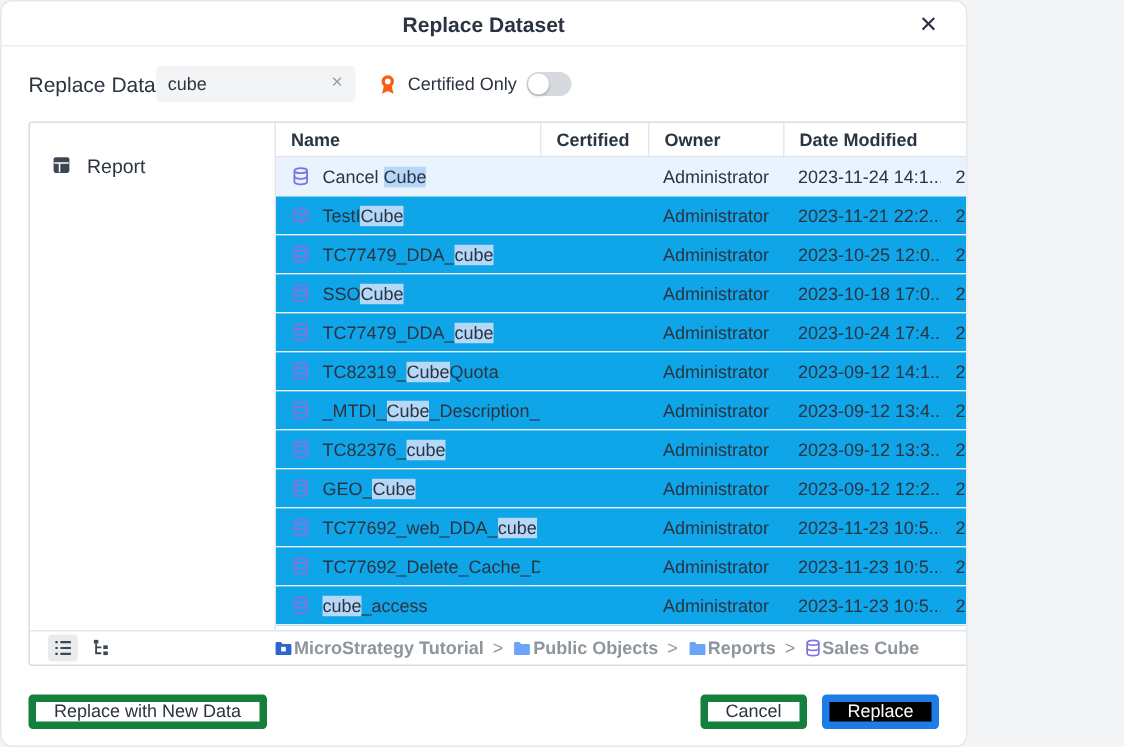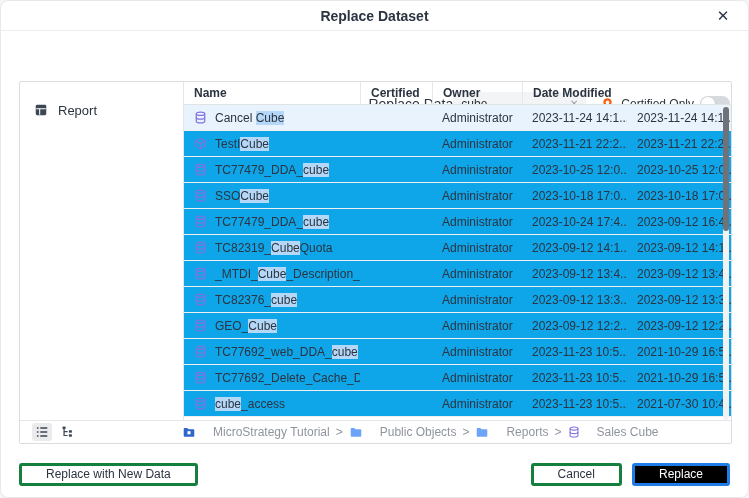--- a/index.html
+++ b/index.html
@@ -1,37 +1,37 @@
 <!DOCTYPE html>
 <html><head>
 <meta charset="utf-8">
 <style>
   * { margin:0; padding:0; box-sizing:border-box; }
   html,body { background:#f4f5f6; }
   body { font-family:"Liberation Sans", sans-serif; color:#2b3440; }
   .dialog {
-    position:relative; width:749px; height:498px; background:#fff;
+    position:relative; width:645px; height:498px; background:#fff;
     border:1px solid #e6e8ea; border-radius:8px; overflow:hidden;
   }
   
   .dlg-header {
     position:absolute; top:0; left:0; right:0; height:30px;
     border-bottom:1px solid #ebedef; display:flex; align-items:center; justify-content:center;
   }
   .dlg-title { font-size:14px; font-weight:700; color:#2b3440; }
   .close-btn {
     position:absolute; right:14px; top:4px; width:22px; height:22px;
     display:flex; align-items:center; justify-content:center; cursor:pointer;
     color:#2b3440; font-size:15px;
   }
   .close-btn::before { content:"\2715"; }
   
   .toolbar {
     position:absolute; top:42px; left:18px; right:18px; height:26px;
-    display:flex; align-items:center; justify-content:flex-end;margin-top:48px;
+    display:flex; align-items:center; justify-content:flex-start;
   }
   .toolbar-heading { font-size:14px; color:#2b3440; }
   .toolbar-right { display:flex; align-items:center; gap:14px; }
   .searchbox {
     width:133px; height:24px; background:#f3f4f6; border-radius:3px;
     display:flex; align-items:center; padding:0 8px; gap:6px;
   }
   .searchbox input {
     border:none; background:transparent; outline:none; width:100%;
     font-family:"Liberation Sans", sans-serif; font-size:12px; color:#2b3440;
@@ -81,33 +81,33 @@
   .sb-track { position:absolute; top:0; bottom:0; right:2px; width:6px; background:#f1f2f3; border-radius:3px; }
   .sb-thumb { position:absolute; top:2px; right:2px; width:6px; height:124px; background:#6f7379; border-radius:3px; cursor:grab; }
   
   .panel-footer {
     height:23px; border-top:1px solid #e4e6e9; display:flex; align-items:center; padding-left:12px;
   }
   .view-icons { display:flex; align-items:center; gap:6px; }
   .view-btn { width:20px; height:18px; display:flex; align-items:center; justify-content:center; border-radius:3px; cursor:pointer; }
   .view-btn.selected { background:#ebebed; }
   .breadcrumb { display:flex; align-items:center; gap:6px; margin-left:104px; overflow:hidden; }
-  .crumb { display:flex; align-items:center; gap:17px; cursor:pointer; }
+  .crumb { display:flex; align-items:center; gap:0; cursor:pointer;font-weight:bold; }
   .crumb-label { font-size:12px; color:#8f959e; white-space:nowrap; }
   .crumb-sep { font-size:12px; color:#8f959e; }
   
   .actions {
     position:absolute; left:18px; right:18px; top:461px; height:24px;
     display:flex; align-items:center; justify-content:space-between;
   }
   .btn {
-    height:23px; padding:0 24px; border-radius:3px; font-size:12px;
+    height:23px; padding:0 12px; border-radius:3px; font-size:12px;
     font-family:"Liberation Sans", sans-serif;
     display:inline-flex; align-items:center; justify-content:center; cursor:pointer;
-    border:3px solid #15803d; background:#fff; color:#2b3440;
+    border:5px solid #15803d; background:#fff; color:#2b3440;
   }
   .btn.primary { background:#000000; border-color:#1f7be6; color:#fff; }
   .actions-right { display:flex; gap:10px;margin-left:15px; }
   svg { display:block; }
 </style>
 </head>
 <body>
 
 <div class="dialog">
 

